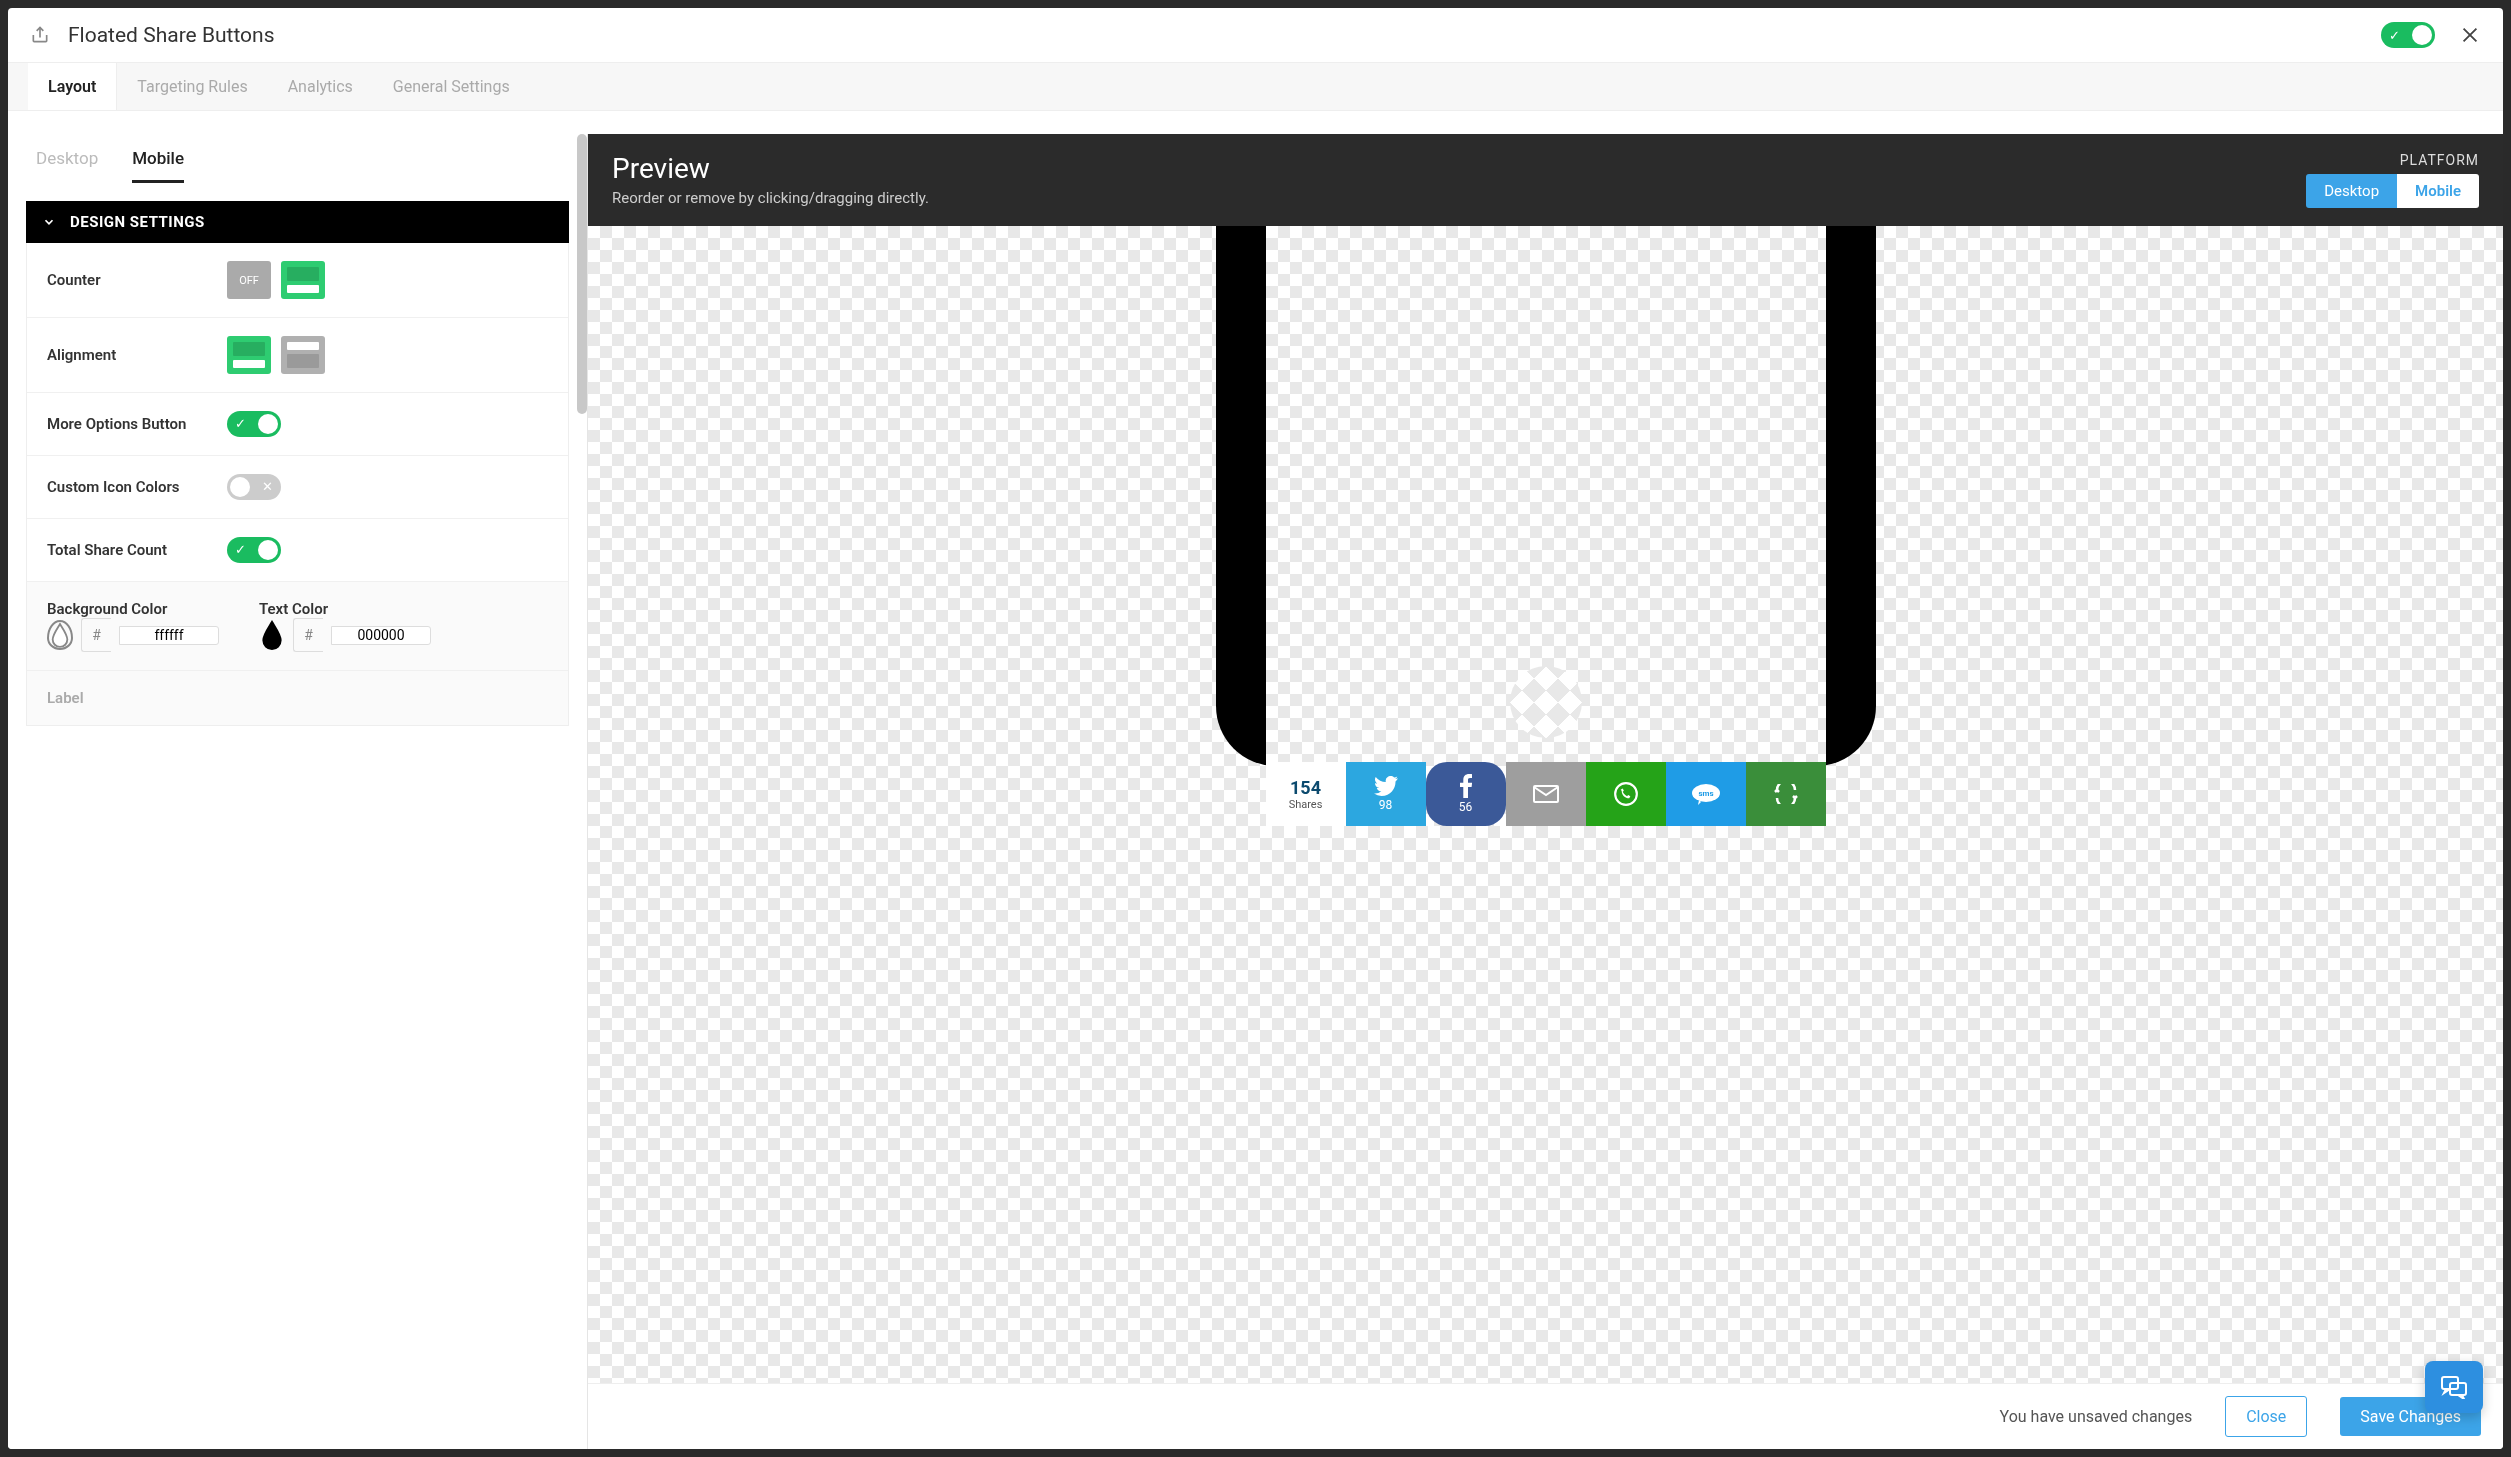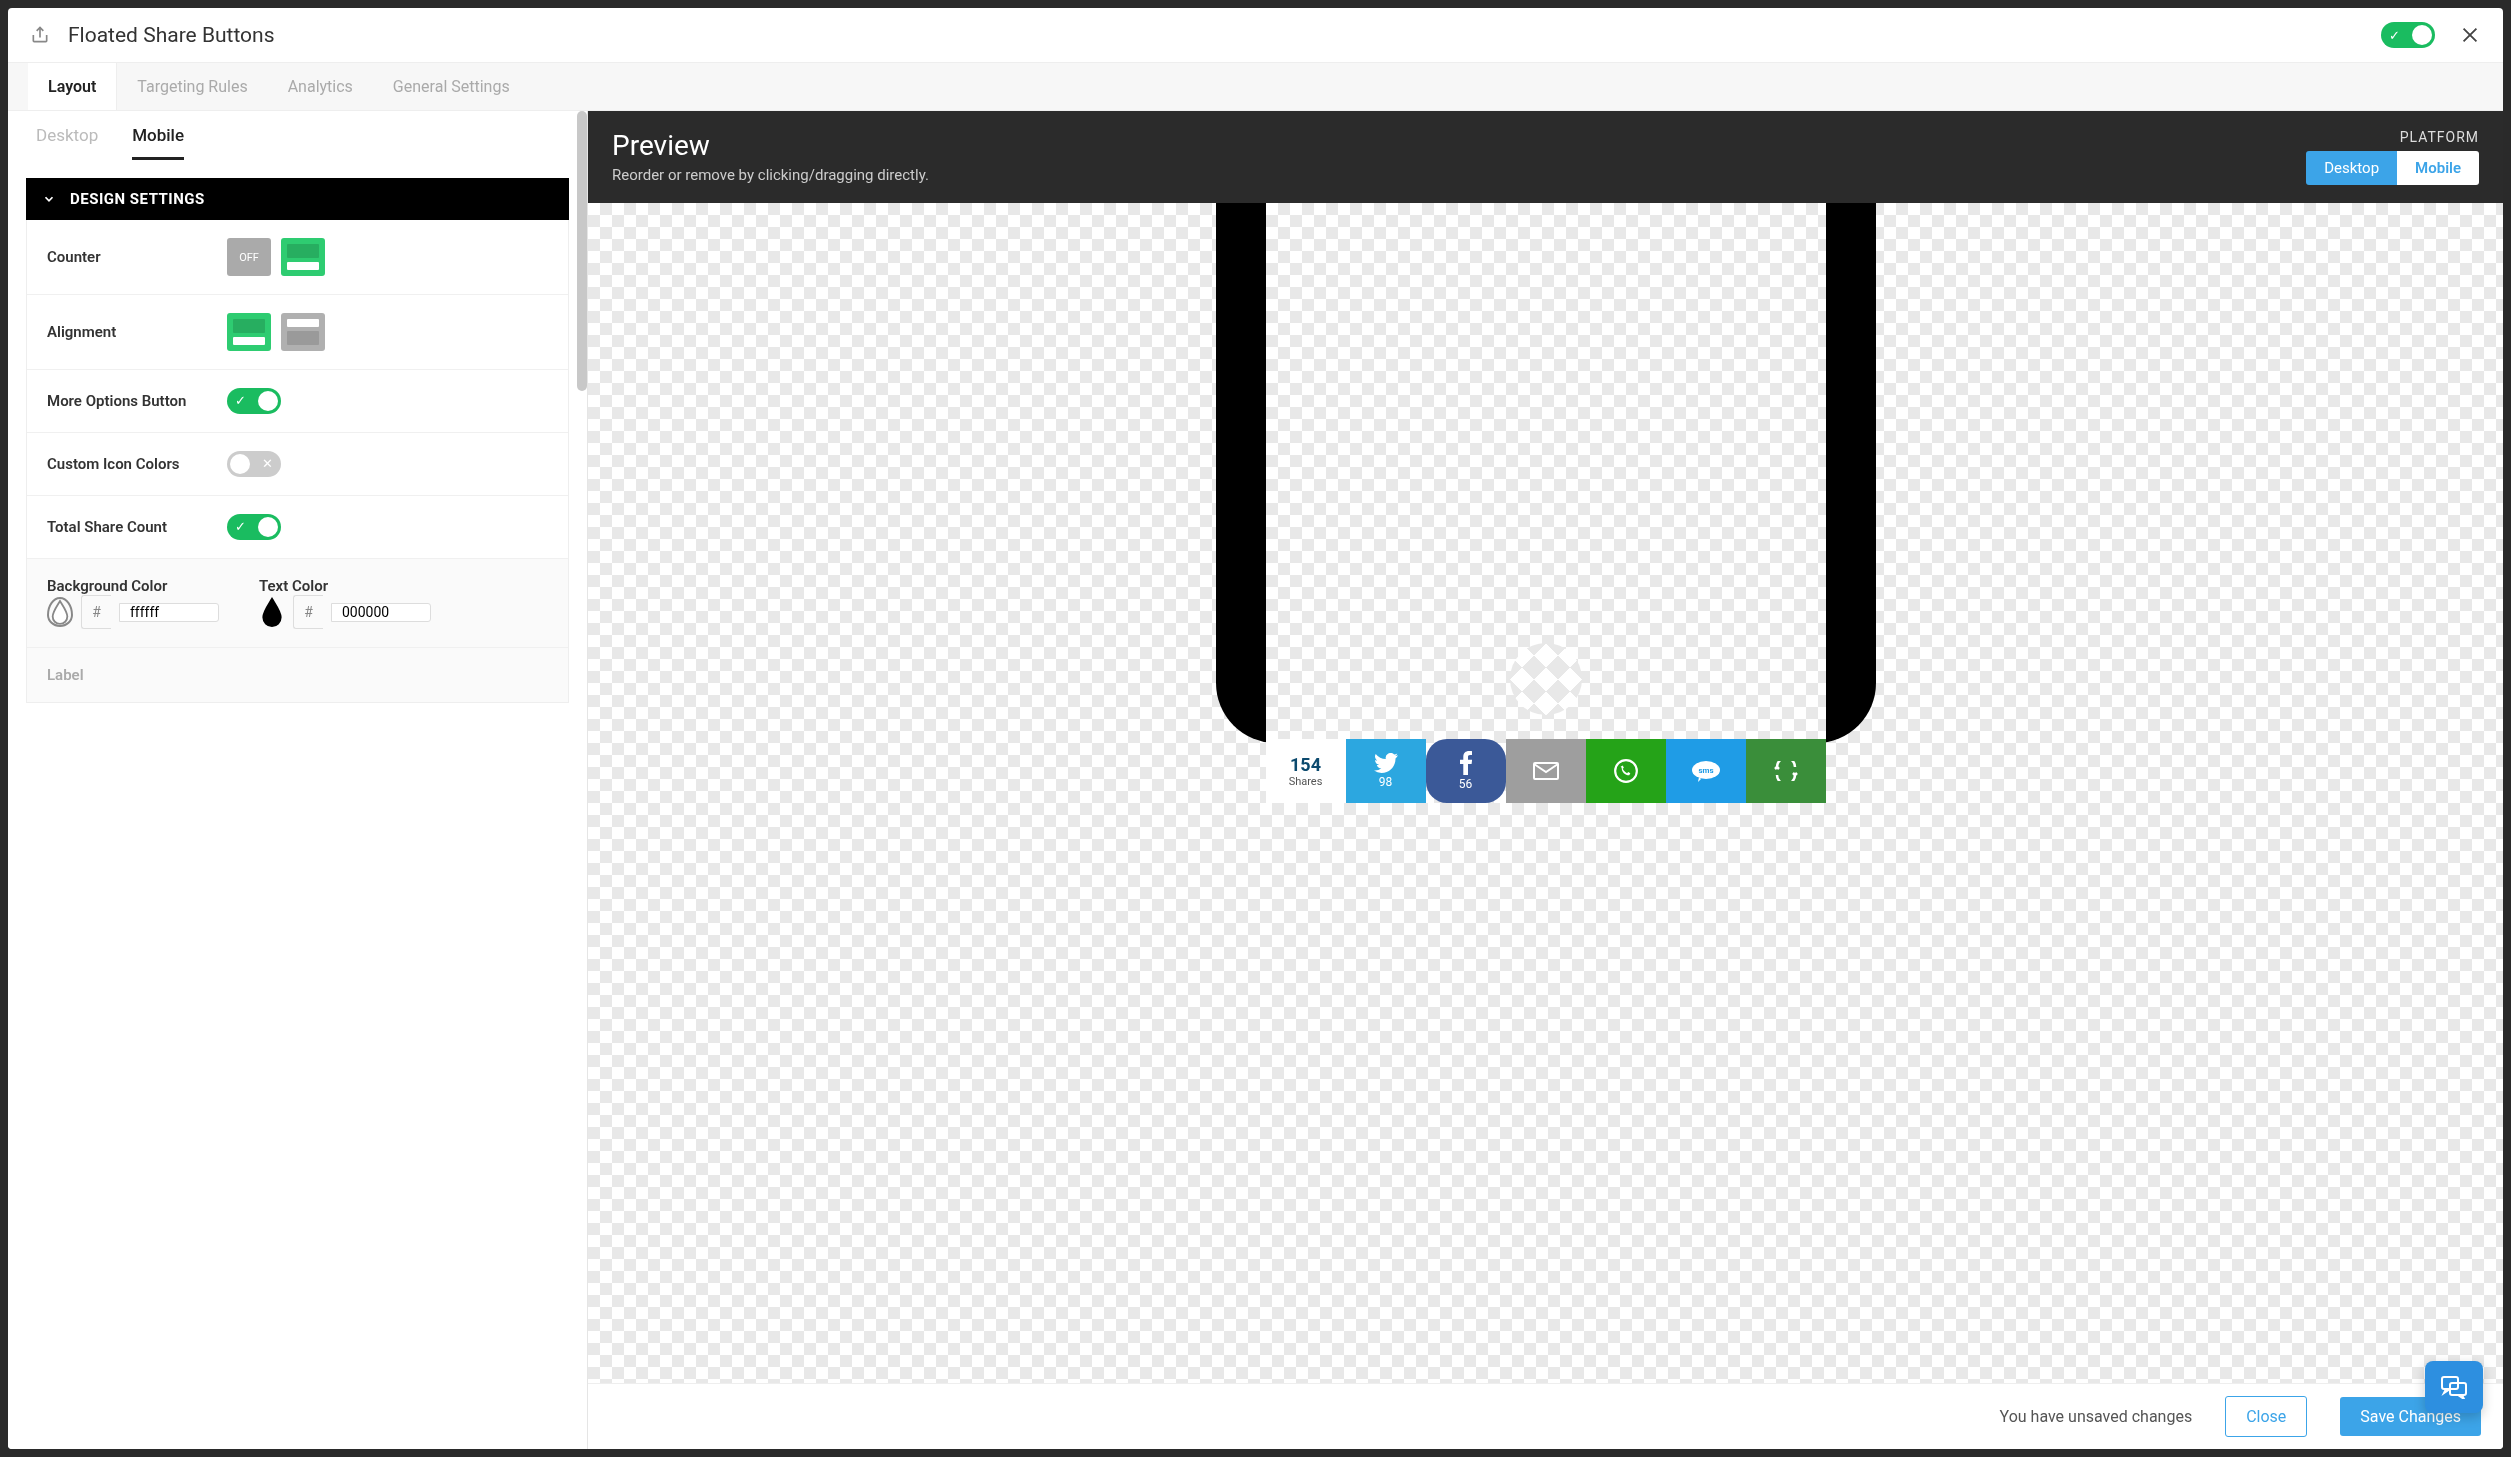--- a/index.html
+++ b/index.html
@@ -45,21 +45,21 @@
 }
 .tabs-row .tab {
   padding: 14px 20px; color: #aaa; font-size: 16px; cursor: pointer;
 }
 .tabs-row .tab.active {
   color: #222; background: #fff; font-weight: 600;
   border-right: 1px solid #eee;
 }
 
 .body-split {
-  flex: 1; display: flex; overflow: hidden;
+  flex: 1; display: flex; overflow: hidden; margin-top: 23px;
 }
 
 
 .left-panel {
   width: 580px; border-right: 1px solid #e5e5e5; display: flex; flex-direction: column;
   background: #fff; position: relative;
 }
 .subtabs {
   display: flex; padding: 14px 28px 0 28px; gap: 34px;
 }
@@ -120,21 +120,21 @@
   transform: rotate(0deg);
   position: relative;
 }
 .hashbox {
   width: 30px; height: 34px; border: 1px solid #ddd; border-right: none;
   display: flex; align-items: center; justify-content: center; color: #888; font-size: 14px;
   border-radius: 3px 0 0 3px;
 }
 .hexinput {
   width: 100px; height: 19px; border: 1px solid #ddd; padding: 0 10px; font-size: 14px;
-  border-radius: 0 3px 3px 0; outline: none;
+  border-radius: 0 3px 3px 0; outline: none; text-align: center;
 }
 
 .label-row { padding: 18px 20px; color: #aaa; font-size: 15px; font-weight: 600; background: #fafafa; }
 
 .left-scrollbar {
   position: absolute; right: 0; top: 0; width: 10px; height: 280px;
   background: #c8c8c8; border-radius: 5px;
 }
 
 

